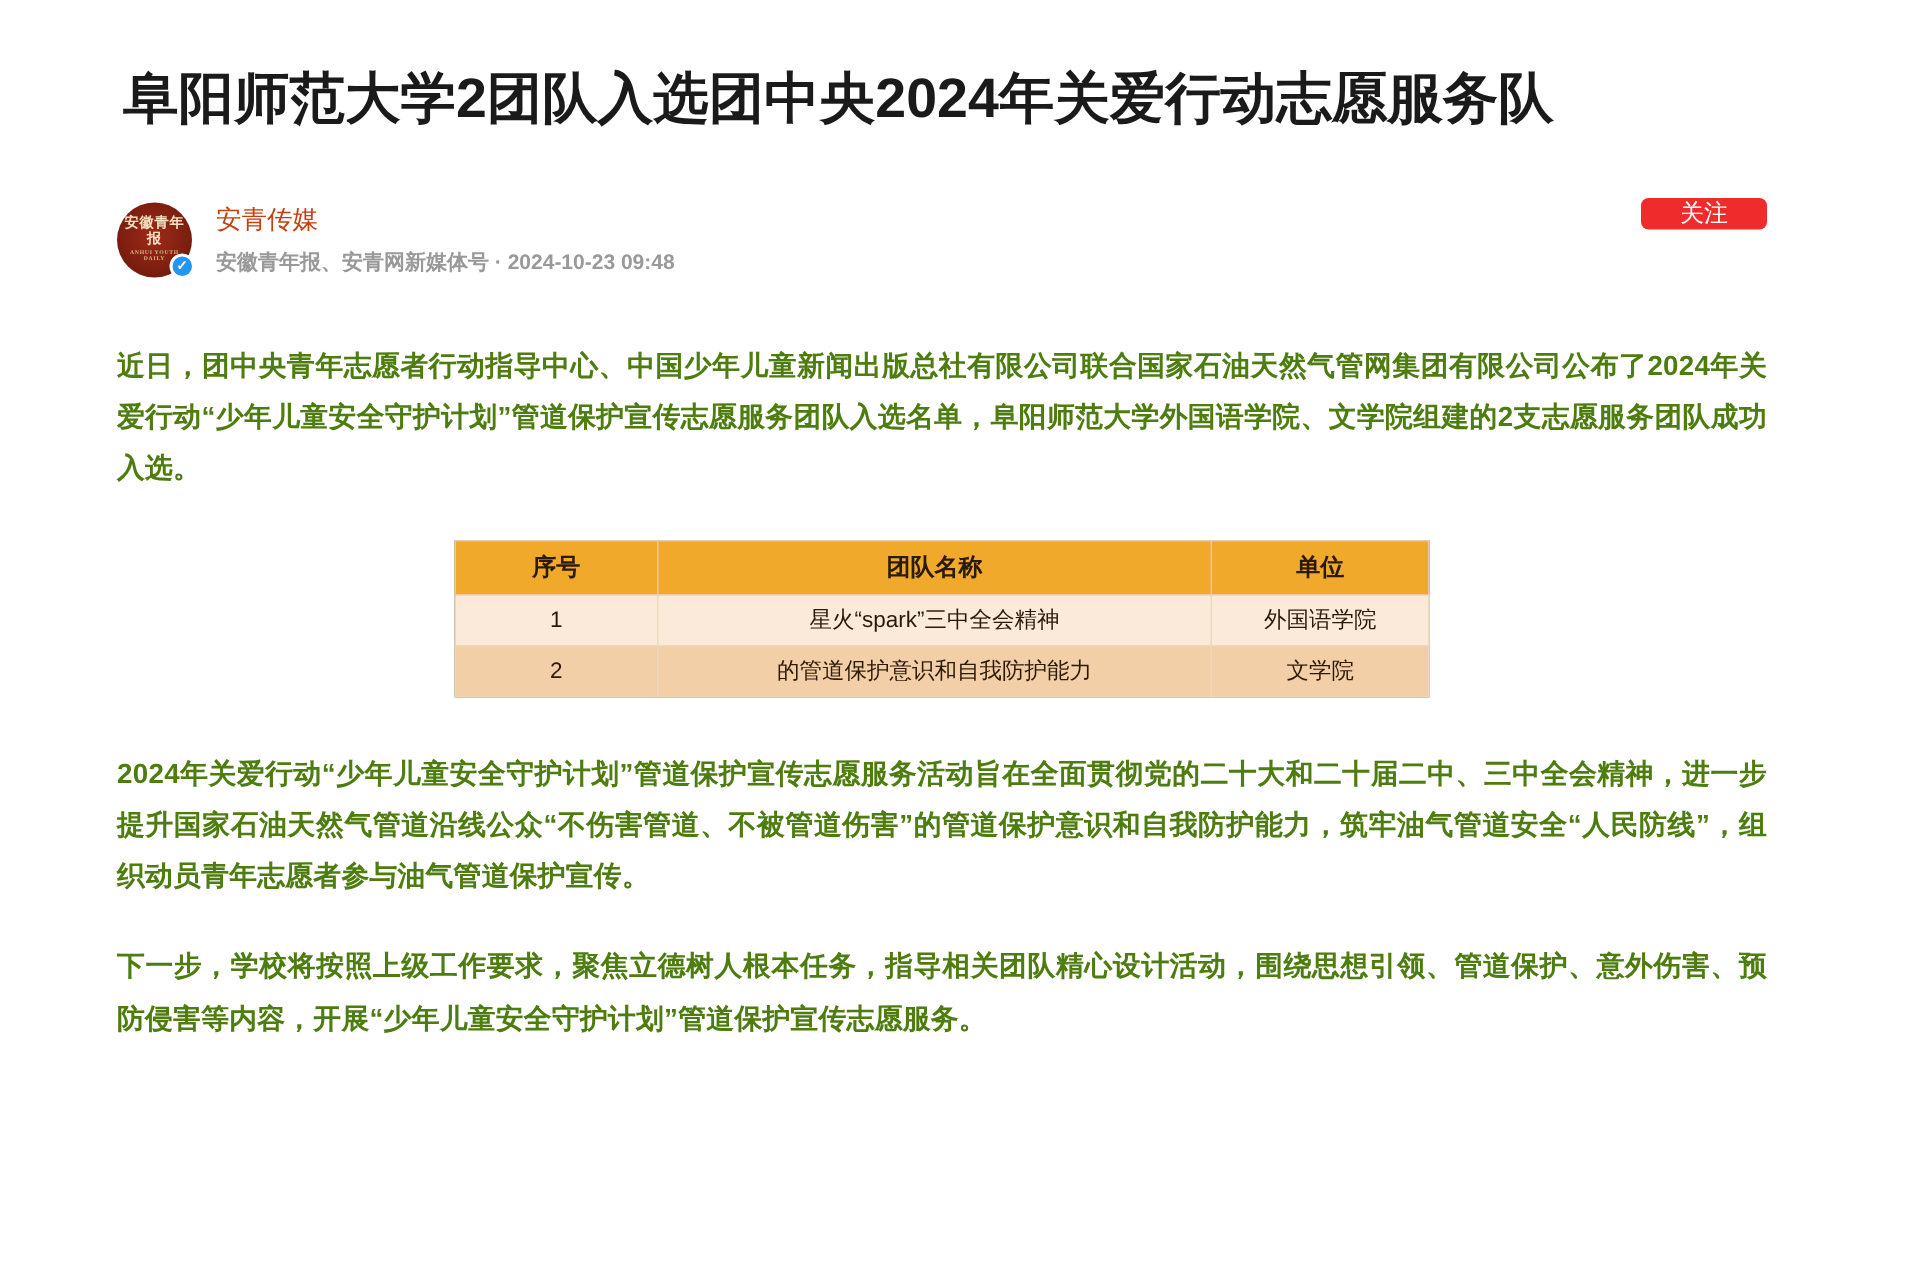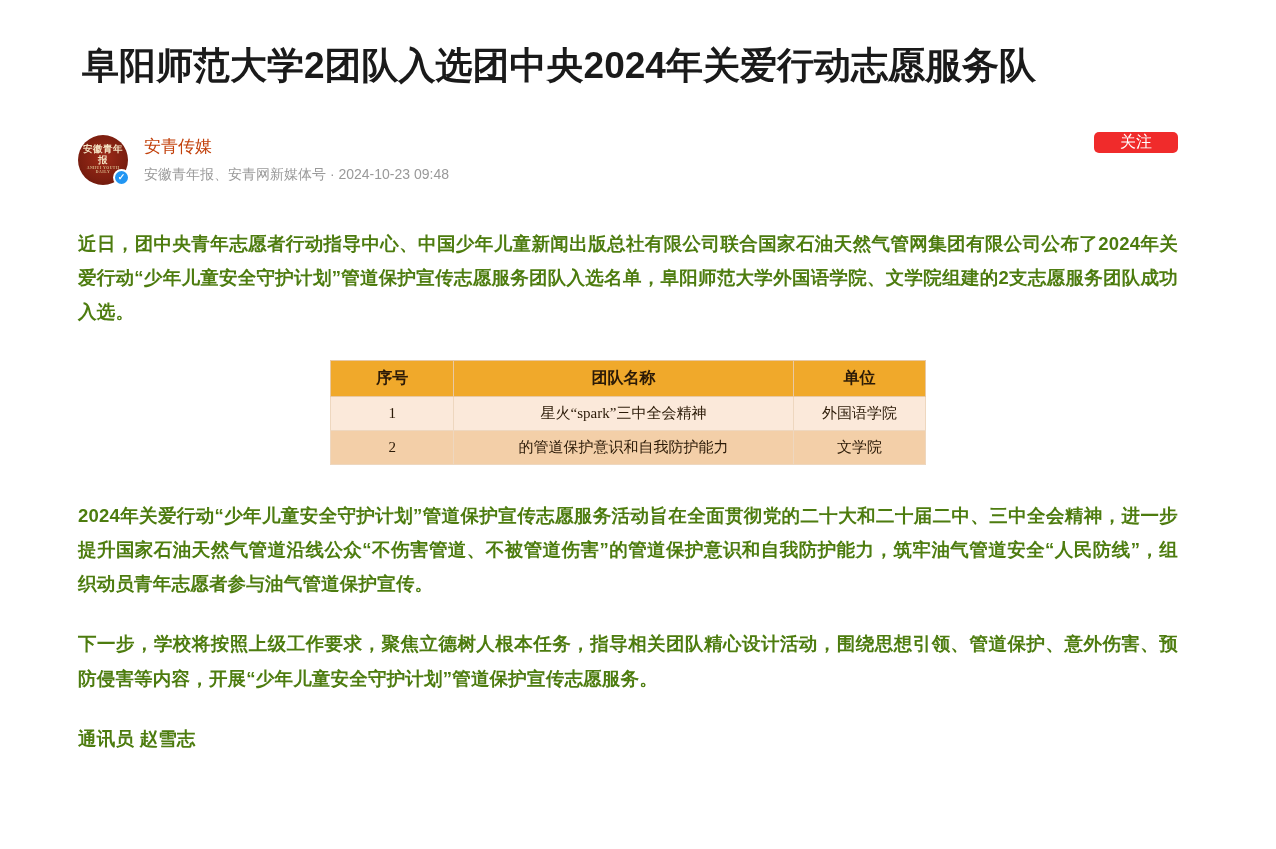--- a/index.html
+++ b/index.html
@@ -95,20 +95,21 @@
   .author-name {
     font-size: 17px;
     color: #c2410c;
     line-height: 1.5;
   }
   .meta-line {
     font-size: 14px;
     color: #999999;
     margin-top: 6px;
     line-height: 1.4;
+    font-weight: bold;
   }
   .follow-btn {
     position: absolute;
     right: 0;
     top: 5px;
     background: #f02b2b;
     color: #ffffff;
     font-size: 16px;
     border: none;
     border-radius: 5px;
@@ -131,22 +132,22 @@
   .para-last {
     margin-bottom: 0;
   }
   .table-wrap {
     display: flex;
     justify-content: center;
     margin: 30px 0 34px 0;
   }
   table.data-table {
     border-collapse: collapse;
-    width: 596px;
-    font-family: Liberation Serif, serif;
+    width: 650px;
+    font-family: Liberation Sans, sans-serif;
     background: #4d7c0f;
   }
   table.data-table th {
     background: #f0a92b;
     color: #2b1a07;
     font-size: 16px;
     font-weight: bold;
     padding: 7px 4px;
     text-align: center;
     border: 1px solid #e8c9a4;
@@ -211,17 +212,16 @@
               <td>2</td>
               <td>的管道保护意识和自我防护能力</td>
               <td>文学院</td>
             </tr>
           </tbody>
         </table>
       </div>
 
       <p class="para">2024年关爱行动“少年儿童安全守护计划”管道保护宣传志愿服务活动旨在全面贯彻党的二十大和二十届二中、三中全会精神，进一步提升国家石油天然气管道沿线公众“不伤害管道、不被管道伤害”的管道保护意识和自我防护能力，筑牢油气管道安全“人民防线”，组织动员青年志愿者参与油气管道保护宣传。</p>
       <p class="para">下一步，学校将按照上级工作要求，聚焦立德树人根本任务，指导相关团队精心设计活动，围绕思想引领、管道保护、意外伤害、预防侵害等内容，开展“少年儿童安全守护计划”管道保护宣传志愿服务。</p>
-      <p class="para para-last">通讯员 赵雪志</p>
     </div>
 
   </div>
 </div>
 
 </body></html>

